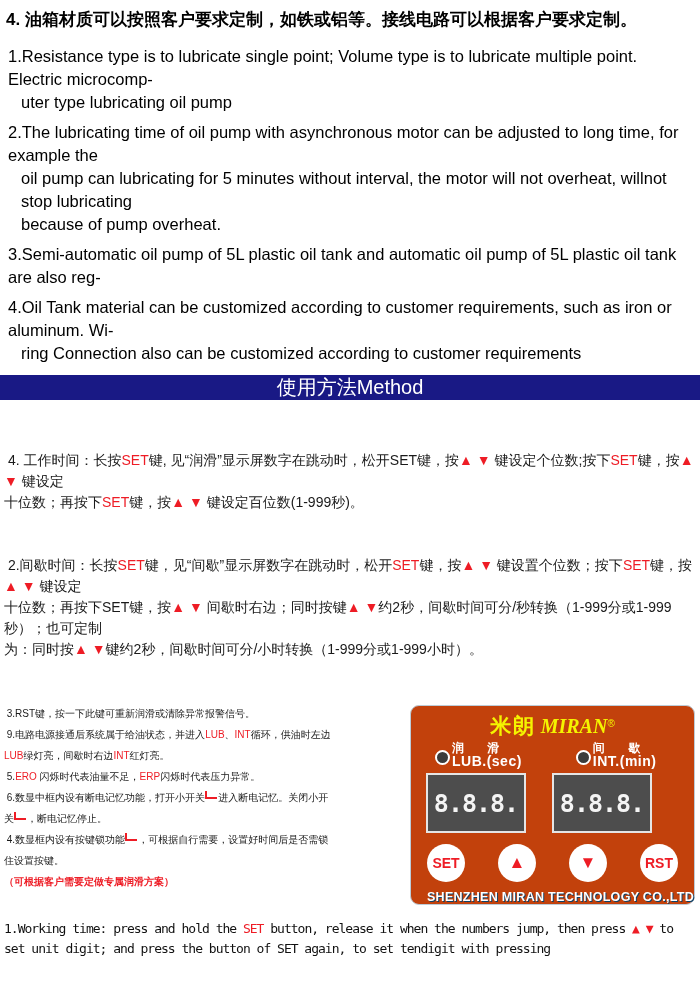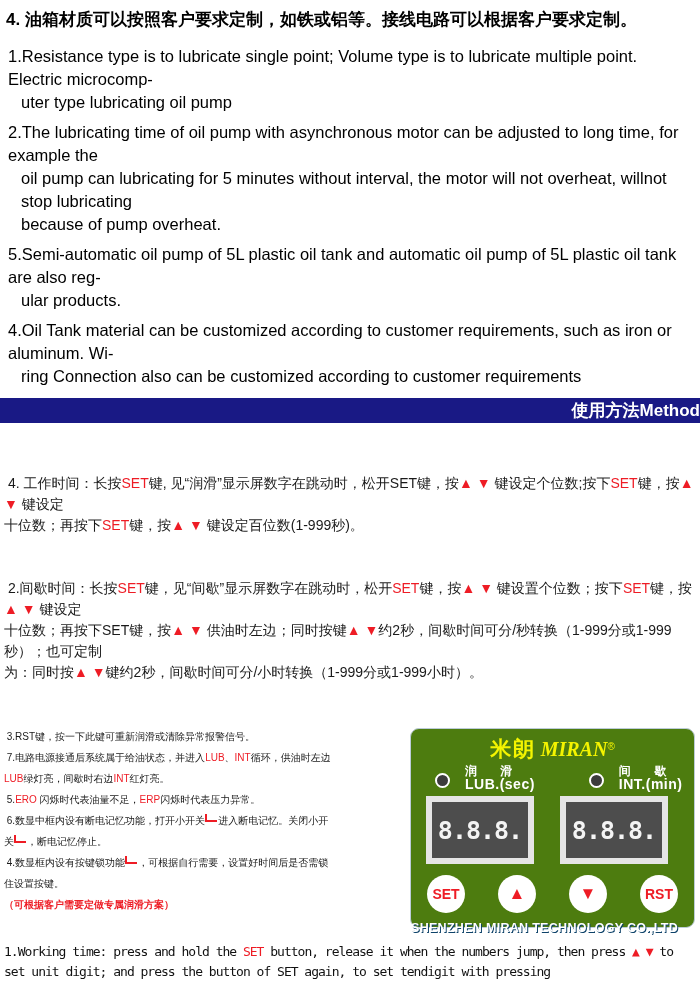--- a/index.html
+++ b/index.html
@@ -2,57 +2,57 @@
 <html><head>
 <meta charset="utf-8">
 <style>
   html,body{margin:0;padding:0;background:#fff;}
   .page{position:relative;width:700px;height:984px;background:#fff;overflow:hidden;
         font-family:"Liberation Sans",sans-serif;color:#000;}
   .heading{margin:8px 10px 0 6px;font-size:17px;font-weight:bold;line-height:24px;}
   .intro{margin:13px 8px 0 8px;font-size:16.5px;line-height:23px;}
   .intro .p{margin:0 0 7px 0;}
   .intro .p div:not(:first-child){padding-left:13px;}
-  .bar{background:#191985;color:#fff;font-weight:bold;text-align:right;
-       height:25px;line-height:25px;font-size:17px;margin-top:10px;}
+  .bar{background:#191985;color:#fff;font-weight:normal;text-align:center;
+       height:25px;line-height:25px;font-size:20px;margin-top:10px;}
   .cnblock{margin:8px 4px 0 4px;font-size:14px;line-height:21px;white-space:pre-wrap;color:#1a1a1a;}
   .cnrow{position:relative;min-height:206px;margin-top:1px;}
   .cnleft{width:406px;margin-left:4px;font-size:10px;line-height:21px;color:#1a1a1a;}
   .cnleft .item{white-space:pre-wrap;}
   .cnnote{color:#ee1c25;font-weight:bold;}
   .r{color:#ee1c25;}
   .sw{display:inline-block;position:relative;width:13px;height:10px;}
   .sw::before{content:"";position:absolute;left:0;top:0;width:2px;height:8px;background:#ee1c25;}
   .sw::after{content:"";position:absolute;left:0;top:6px;width:12px;height:2px;background:#ee1c25;}
   
   .device{position:absolute;left:410px;top:2px;width:283px;height:198px;
-          background:#4d7c0f;border-radius:9px;border:1px solid #bcccd8;}
+          background:#c2410c;border-radius:9px;border:1px solid #bcccd8;}
   .brand{text-align:center;margin-top:5px;line-height:26px;color:#f4f400;}
   .brand-cn{font-size:21px;font-weight:bold;letter-spacing:2px;}
   .brand-en{font-family:"Liberation Serif",serif;font-style:italic;font-weight:bold;font-size:20px;}
   .brand-reg{font-size:10px;}
   .leds{display:flex;margin:1px 0 0 24px;}
   .led-group{display:flex;align-items:flex-start;}
   .led-group.int{margin-left:54px;}
   .led{width:11px;height:11px;border-radius:50%;background:#3c3c3c;border:2px solid #fff;margin-top:8px;}
-  .led-labels{margin-left:15px;color:#fff;}
+  .led-labels{margin-left:2px;color:#fff;}
   .led-cn{font-size:12px;font-weight:bold;letter-spacing:10px;line-height:13px;}
   .led-en{font-size:14px;font-weight:bold;line-height:12px;letter-spacing:0.5px;}
   .displays{display:flex;margin:6px 0 0 15px;}
-  .display{width:96px;height:56px;background:#4d4d4d;border:6px solid #e5e5e5;
+  .display{width:96px;height:56px;background:#4d4d4d;border:2px solid #e5e5e5;
            display:flex;align-items:center;justify-content:center;}
   .display + .display{margin-left:26px;}
   .display span{font-family:"DejaVu Sans Mono",monospace;font-weight:bold;font-size:25px;
                 letter-spacing:-1px;color:#f4f4f4;}
   .btns{display:flex;justify-content:space-between;margin:11px 16px 0 16px;}
   .btn{width:38px;height:38px;border-radius:50%;background:#fff;color:#ee1c25;
        display:flex;align-items:center;justify-content:center;
        font-size:14px;font-weight:bold;}
   .btn.tri{font-size:17px;}
-  .company{margin-top:8px;text-align:left;color:#fff;font-weight:bold;font-size:12.5px;
+  .company{margin-top:8px;text-align:right;color:#fff;font-weight:bold;font-size:12.5px;
            letter-spacing:0.3px;text-shadow:1px 1px 0 #0d4269;}
   
   .enblock{margin:10px 4px 0 4px;font-family:"DejaVu Sans Mono",monospace;
            font-size:13px;line-height:20px;letter-spacing:-1px;color:#111;}
   .enblock .ep{white-space:pre-wrap;}
   .footer{position:absolute;left:0;top:985px;width:700px;height:30px;background:#191985;
           color:#fff;font-weight:bold;font-size:15px;text-align:center;line-height:28px;}
 </style>
 </head>
 <body>
@@ -65,45 +65,44 @@
     <div class="p">
       <div>1.Resistance type is to lubricate single point; Volume type is to lubricate multiple point. Electric microcomp-</div>
       <div>uter type lubricating oil pump</div>
     </div>
     <div class="p">
       <div>2.The lubricating time of oil pump with asynchronous motor can be adjusted to long time, for example the</div>
       <div>oil pump can lubricating for 5 minutes without interval, the motor will not overheat, willnot stop lubricating</div>
       <div>because of pump overheat.</div>
     </div>
     <div class="p">
-      <div>5.Semi-automatic oil pump of 5L plastic oil tank and automatic oil pump of 5L plastic oil tank are also reg-</div>
-      <div>ular products.</div>
+      <div>3.Semi-automatic oil pump of 5L plastic oil tank and automatic oil pump of 5L plastic oil tank are also reg-</div>
     </div>
     <div class="p">
       <div>4.Oil Tank material can be customized according to customer requirements, such as iron or aluminum. Wi-</div>
       <div>ring Connection also can be customized according to customer requirements</div>
     </div>
   </div>
 
   <div class="bar">
     <span>使用方法Method</span>
   </div>
 
   <div class="cnblock">
     <div class="item"><span> 4. 工作时间：长按</span><span class="r">SET</span><span>键, 见“润滑”显示屏数字在跳动时，松开SET键，按</span><span class="r">▲</span><span> </span><span class="r">▼</span><span> 键设定个位数;按下</span><span class="r">SET</span><span>键，按</span><span class="r">▲</span><span> </span><span class="r">▼</span><span> 键设定
 十位数；再按下</span><span class="r">SET</span><span>键，按</span><span class="r">▲</span><span> </span><span class="r">▼</span><span> 键设定百位数(1-999秒)。</span></div>
     <div class="item"><span> 2.间歇时间：长按</span><span class="r">SET</span><span>键，见“间歇”显示屏数字在跳动时，松开</span><span class="r">SET</span><span>键，按</span><span class="r">▲</span><span> </span><span class="r">▼</span><span> 键设置个位数；按下</span><span class="r">SET</span><span>键，按</span><span class="r">▲</span><span> </span><span class="r">▼</span><span> 键设定
-十位数；再按下SET键，按</span><span class="r">▲</span><span> </span><span class="r">▼</span><span> 供油时左边；同时按键</span><span class="r">▲</span><span> </span><span class="r">▼</span><span>约2秒，间歇时间可分/秒转换（1-999分或1-999秒）；也可定制
+十位数；再按下SET键，按</span><span class="r">▲</span><span> </span><span class="r">▼</span><span> 间歇时右边；同时按键</span><span class="r">▲</span><span> </span><span class="r">▼</span><span>约2秒，间歇时间可分/秒转换（1-999分或1-999秒）；也可定制
 为：同时按</span><span class="r">▲</span><span> </span><span class="r">▼</span><span>键约2秒，间歇时间可分/小时转换（1-999分或1-999小时）。</span></div>
   </div>
 
   <div class="cnrow">
     <div class="cnleft">
       <div class="item"><span> 3.RST键，按一下此键可重新润滑或清除异常报警信号。</span></div>
-      <div class="item"><span> 7.电路电源接通后系统属于给油状态，并进入</span><span class="r">LUB</span><span>、</span><span class="r">INT</span><span>循环，供油时左边
+      <div class="item"><span> 9.电路电源接通后系统属于给油状态，并进入</span><span class="r">LUB</span><span>、</span><span class="r">INT</span><span>循环，供油时左边
 </span><span class="r">LUB</span><span>绿灯亮，间歇时右边</span><span class="r">INT</span><span>红灯亮。</span></div>
       <div class="item"><span> 5.</span><span class="r">ERO</span><span> 闪烁时代表油量不足，</span><span class="r">ERP</span><span>闪烁时代表压力异常。</span></div>
       <div class="item"><span> 6.数显中框内设有断电记忆功能，打开小开关</span><span class="sw"></span><span>进入断电记忆。关闭小开
 关</span><span class="sw"></span><span>，断电记忆停止。</span></div>
       <div class="item"><span> 4.数显框内设有按键锁功能</span><span class="sw"></span><span>，可根据自行需要，设置好时间后是否需锁
 住设置按键。</span></div>
       <div class="item cnnote">（可根据客户需要定做专属润滑方案）</div>
     </div>
 
     <div class="device">

